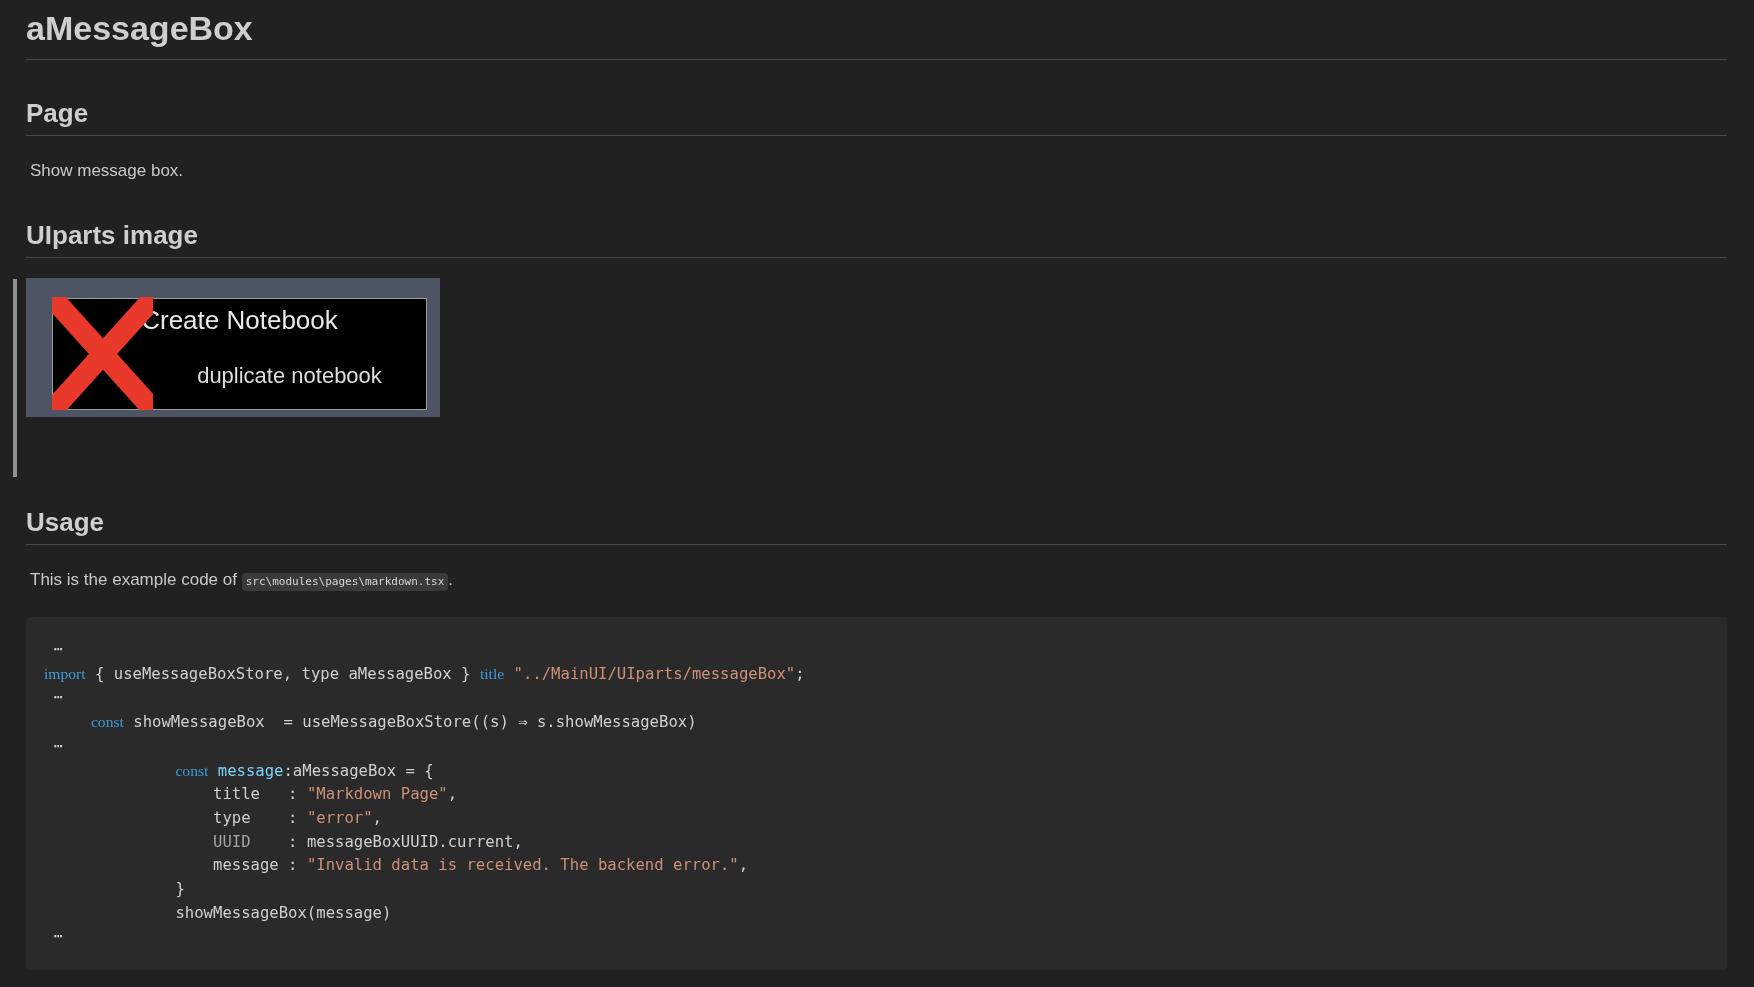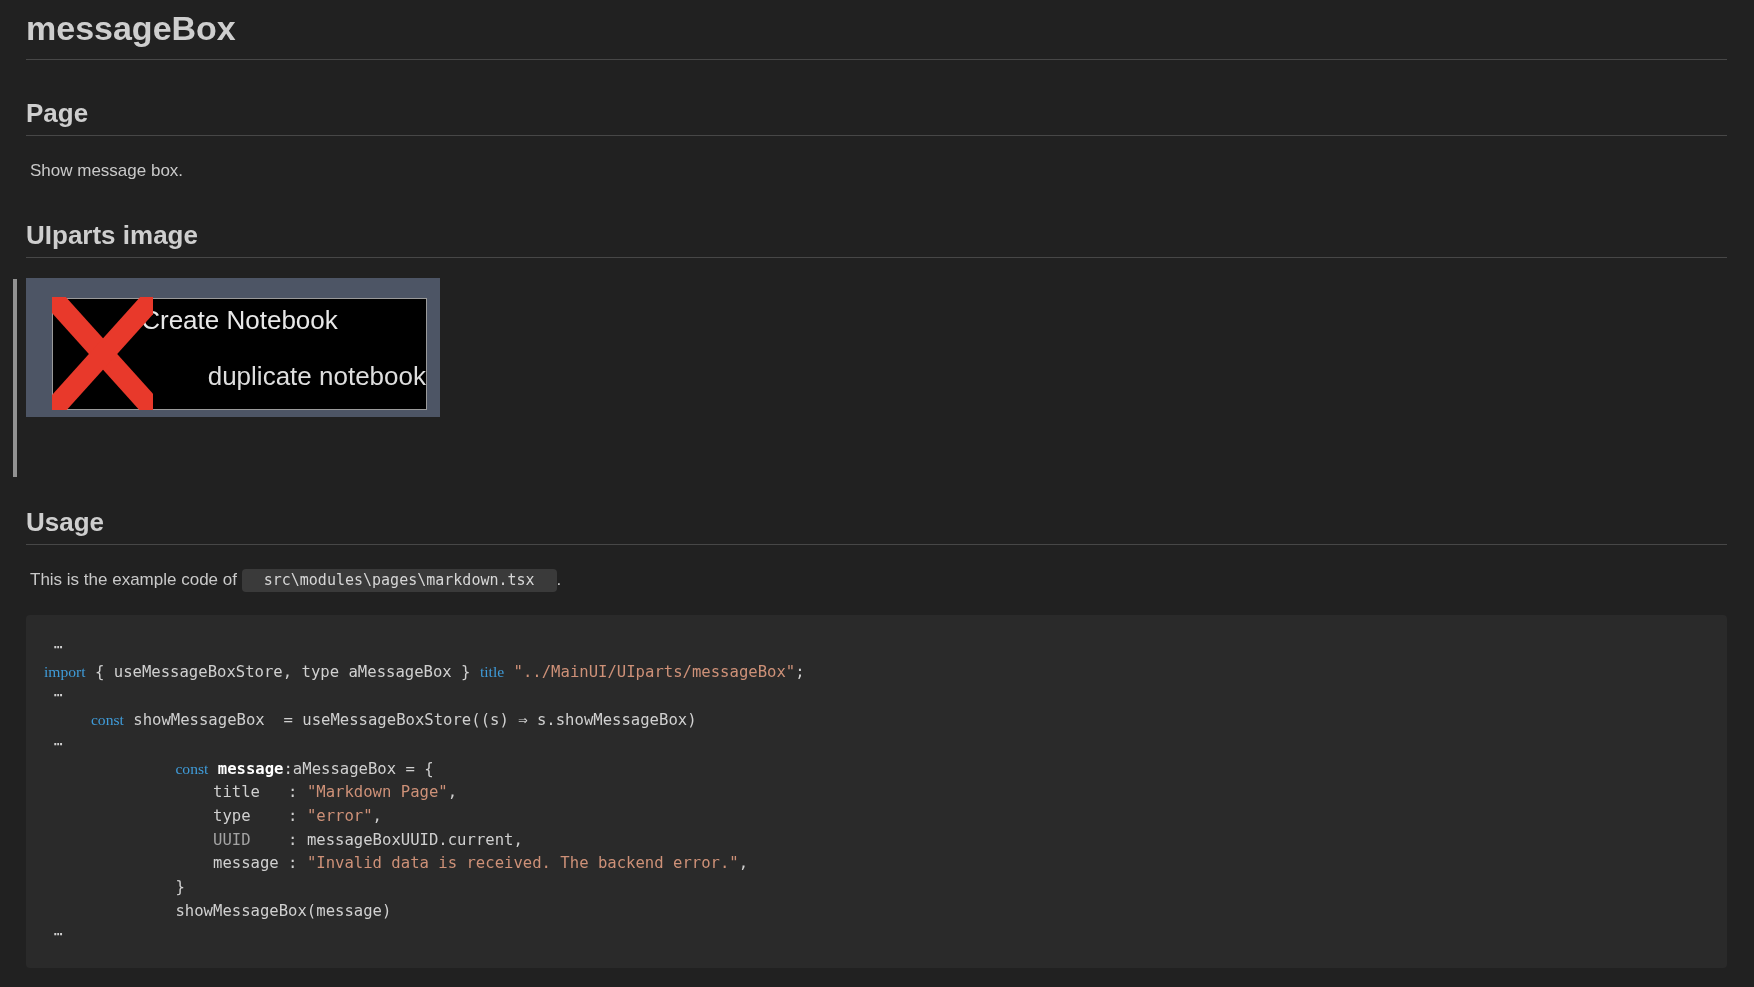--- a/index.html
+++ b/index.html
@@ -24,23 +24,23 @@
     line-height: 30px;
     border-bottom: 1px solid #474747;
   }
   p {
     font-size: 17px; line-height: 22px;
     margin: 24px 4px; color: #c9c9c9;
   }
   code.inline {
     background: #3a3a3a;
     border-radius: 4px;
-    padding: 2px 22px 3px;
+    padding: 2px 4px 3px;
     font-family: "DejaVu Sans Mono", monospace;
-    font-size: 15px;
+    font-size: 11px;
     color: #d6d6d6;
     white-space: pre;
   }
   
   .img-row { position: relative; margin-top: 20px; height: 191px; }
   .active-bar {
     position: absolute; left: -13px; top: 1px;
     width: 4px; height: 198px; background: #929292;
   }
   .sample-img {
@@ -54,21 +54,21 @@
     background: #000;
     border: 1px solid #9a9a9a;
   }
   .msg-title {
     position: absolute; top: 5px; left: 0; right: 0;
     text-align: center; font-size: 26px; line-height: 32px;
     color: #e8e8e8;
   }
   .msg-body {
     position: absolute; top: 61px; left: 100px; right: 0;
-    text-align: right; font-size: 26px; line-height: 32px;
+    text-align: center; font-size: 22px; line-height: 32px;
     color: #dedede;
   }
   .x-wrap {
     position: absolute; left: -1px; bottom: -1px;
     width: 101px; height: 113px;
     overflow: hidden;
   }
   .x-wrap::before, .x-wrap::after {
     content: ""; position: absolute; left: 50%; top: 50%;
     width: 172px; height: 21px; background: #e8392b;
@@ -84,28 +84,28 @@
     font-family: "DejaVu Sans Mono", monospace;
     font-size: 15.6px;
     line-height: 23.7px;
     color: #d0d0d0;
     white-space: pre;
     overflow: hidden;
   }
   pre code { font-family: inherit; }
   .tok-plain  { color: #d0d0d0; }
   .tok-kw     { color: #3f9bd8; font-family: Liberation Serif, serif; }
-  .tok-var    { color: #ffffff; font-weight: bold; }
+  .tok-var    { color: #7dd3fc; font-weight: normal; }
   .tok-str    { color: #ce9178; }
   .tok-purple { color: #a3a3a3; }
 </style>
 </head>
 <body>
 
-<h1>messageBox</h1>
+<h1>aMessageBox</h1>
 
 <h2>Page</h2>
 <p>Show message box.</p>
 
 <h2>UIparts image</h2>
 
 <div class="img-row">
   <div class="active-bar"></div>
   <div class="sample-img">
     <div class="msgbox">

